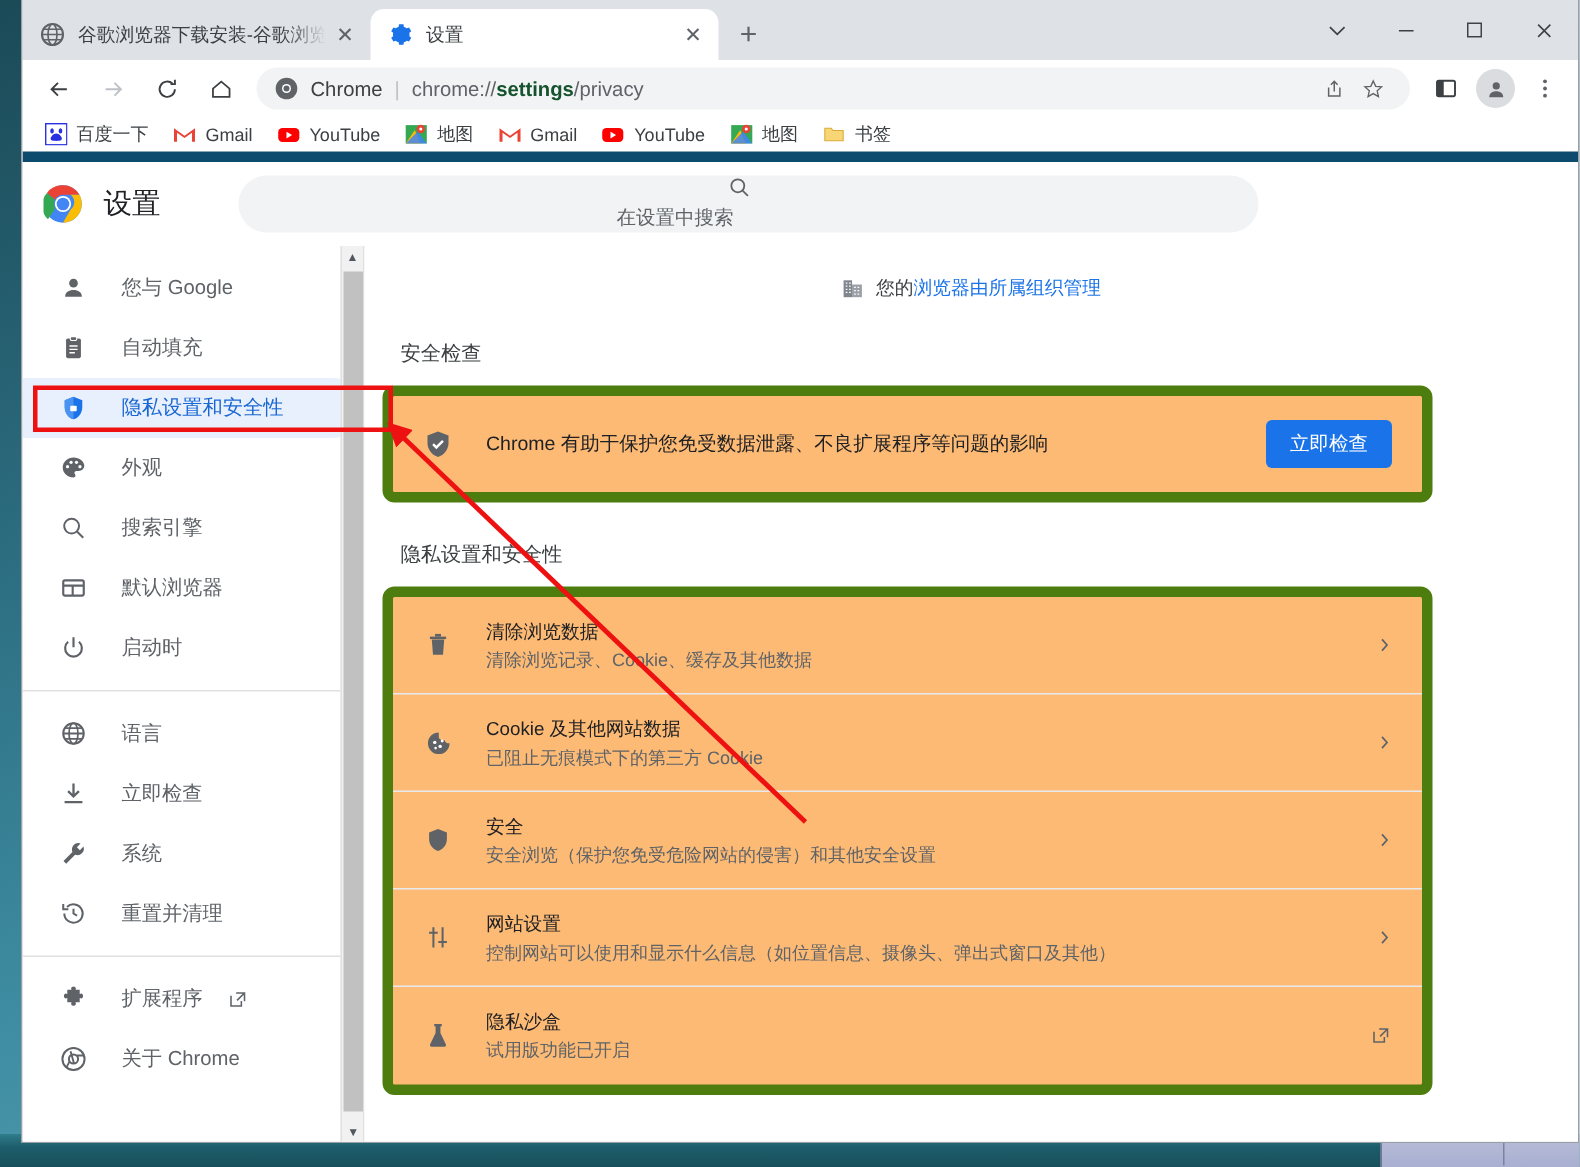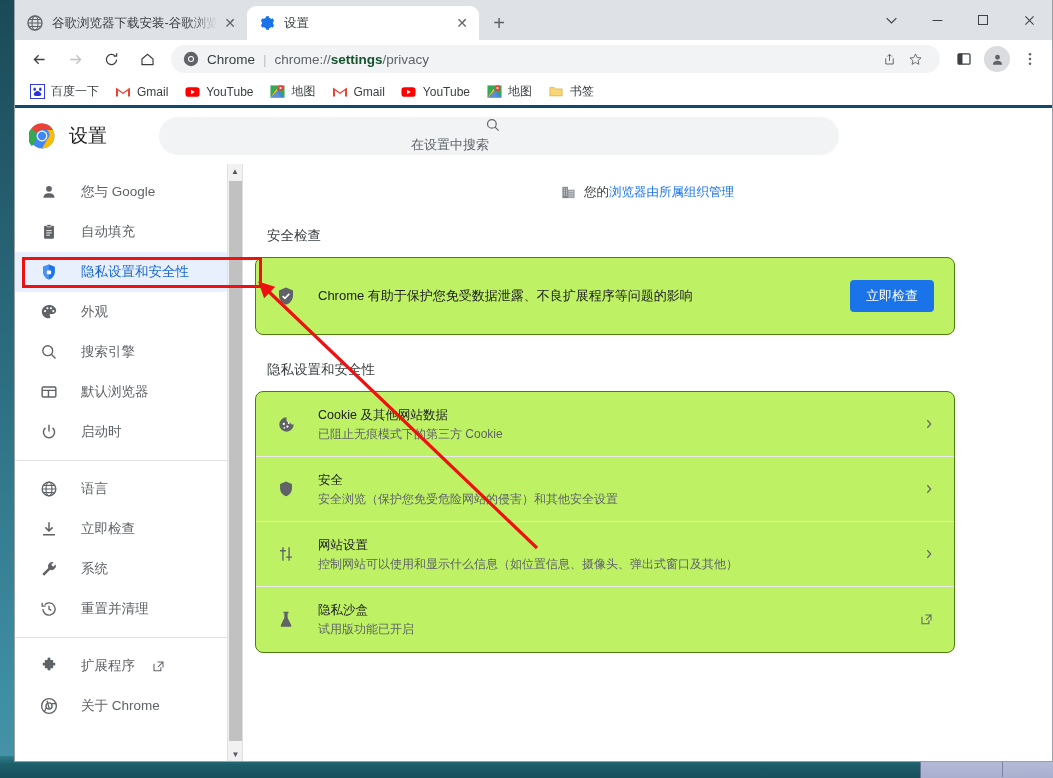--- a/index.html
+++ b/index.html
@@ -109,21 +109,21 @@
     color: #5f6368; margin: 0 2px;
   }
   #avatar-btn {
     width: 26px; height: 26px; border-radius: 50%; background: #dadce0;
     display: flex; align-items: center; justify-content: center; margin: 0 4px; color: #5f6368;
   }
 
   
   #bookmarks-bar {
     height: 30px; background: #ffffff; display: flex; align-items: center;
-    padding: 0 6px; border-bottom: 3px solid #0c4a6e;
+    padding: 0 6px; border-bottom: 7px solid #0c4a6e;
   }
   .bm {
     display: flex; align-items: center; height: 24px; padding: 0 8px;
     border-radius: 4px; font-size: 12px; color: #3c4043; white-space: nowrap;
   }
   .bm .bm-ico { width: 16px; height: 16px; margin-right: 6px; flex: 0 0 16px;
                 display: flex; align-items: center; justify-content: center; }
 
   
   #settings-page {
@@ -195,21 +195,21 @@
   #managed-row .mg-ico { margin-right: 8px; display: flex; color: #5f6368; }
   #managed-row .mg-pre { color: #3c4043; }
   #managed-row .mg-link { color: #1a73e8; }
 
   .section-title {
     font-size: 13.5px; color: #3c4043; margin: 26px 0 12px 12px; padding-left: 0;
   }
   #content-inner { width: 700px; margin-left: 12px; }
 
   .card {
-    border: 1px solid #4d7c0f; border-radius: 8px; background: #bef264;
+    border: 7px solid #4d7c0f; border-radius: 8px; background: #fdba74;
     overflow: hidden;
   }
   #safety-card { display: flex; align-items: center; height: 78px; padding: 0 20px; }
   #safety-card .sc-ico { width: 20px; height: 20px; margin-right: 22px; color: #5f6368; display:flex; }
   #safety-card .sc-text { flex: 1 1 auto; font-size: 13px; color: #202124; }
   #safety-card .sc-btn {
     background: #1a73e8; color: #fff; font-size: 13px; border: none;
     border-radius: 4px; height: 32px; padding: 0 16px; cursor: pointer;
     font-family: "Liberation Sans", sans-serif;
   }
@@ -667,20 +667,38 @@
               </svg>
             </span>
             <span class="sc-text">Chrome 有助于保护您免受数据泄露、不良扩展程序等问题的影响</span>
             <button class="sc-btn">立即检查</button>
           </div>
 
           <div class="section-title">隐私设置和安全性</div>
 
           <div class="card">
 
+            <div class="setting-row">
+              <span class="sr-ico">
+                <svg viewBox="0 0 20 20" width="18" height="18">
+                  <path d="M5.4 6h9.2l-.9 11.2H6.3z" fill="#5f6368"></path>
+                  <rect x="4" y="3.8" width="12" height="1.8" fill="#5f6368"></rect>
+                  <rect x="7.8" y="1.8" width="4.4" height="2" fill="#5f6368"></rect>
+                </svg>
+              </span>
+              <span class="sr-body">
+                <span class="sr-title" style="display:block">清除浏览数据</span>
+                <span class="sr-sub" style="display:block">清除浏览记录、Cookie、缓存及其他数据</span>
+              </span>
+              <span class="sr-arrow">
+                <svg viewBox="0 0 12 12" width="10" height="10">
+                    <path d="M4 1.5L8 6l-4 4.5" fill="none" stroke="#5f6368" stroke-width="1.4"></path>
+                  </svg>
+              </span>
+            </div>
 
             <div class="setting-row">
               <span class="sr-ico">
                 <svg viewBox="0 0 20 20" width="19" height="19">
                   <path d="M10 2.4a7.6 7.6 0 1 0 7.6 7.6 3 3 0 0 1-3.6-2.2 3 3 0 0 1-4-3.4z" fill="#5f6368"></path>
                   <circle cx="7.2" cy="9.4" r="1.2" fill="#fff"></circle>
                   <circle cx="11" cy="12.2" r="1.2" fill="#fff"></circle>
                   <circle cx="12.4" cy="8.4" r="1" fill="#fff"></circle>
                   <circle cx="7.8" cy="13.4" r="0.9" fill="#fff"></circle>
                 </svg>

